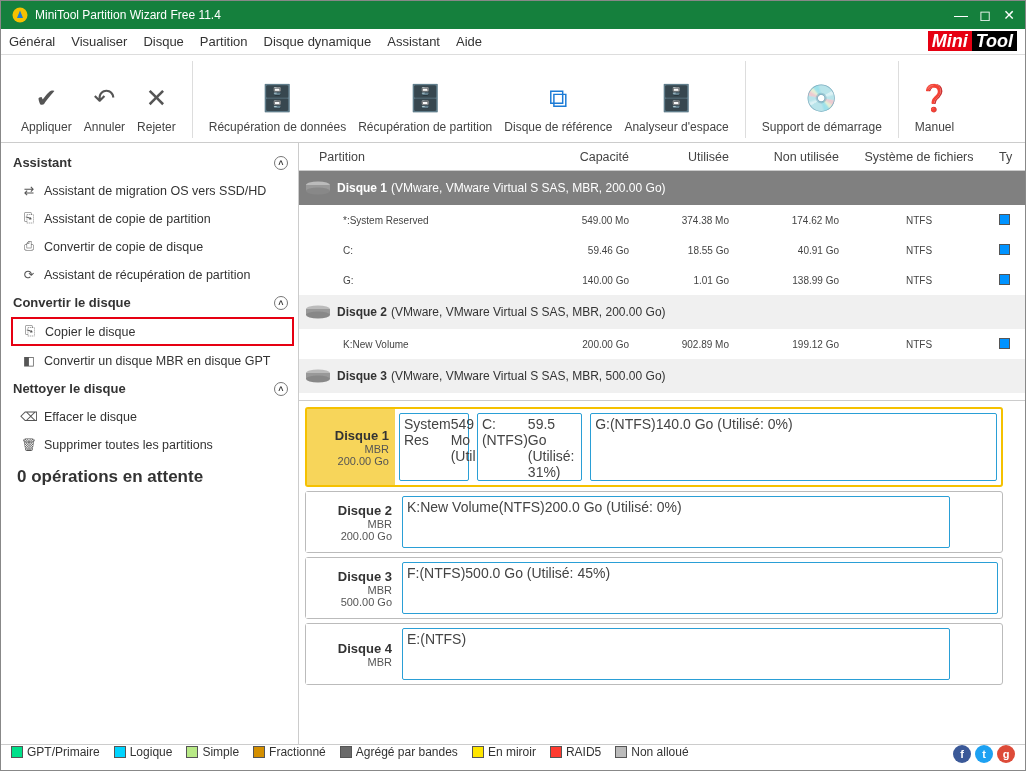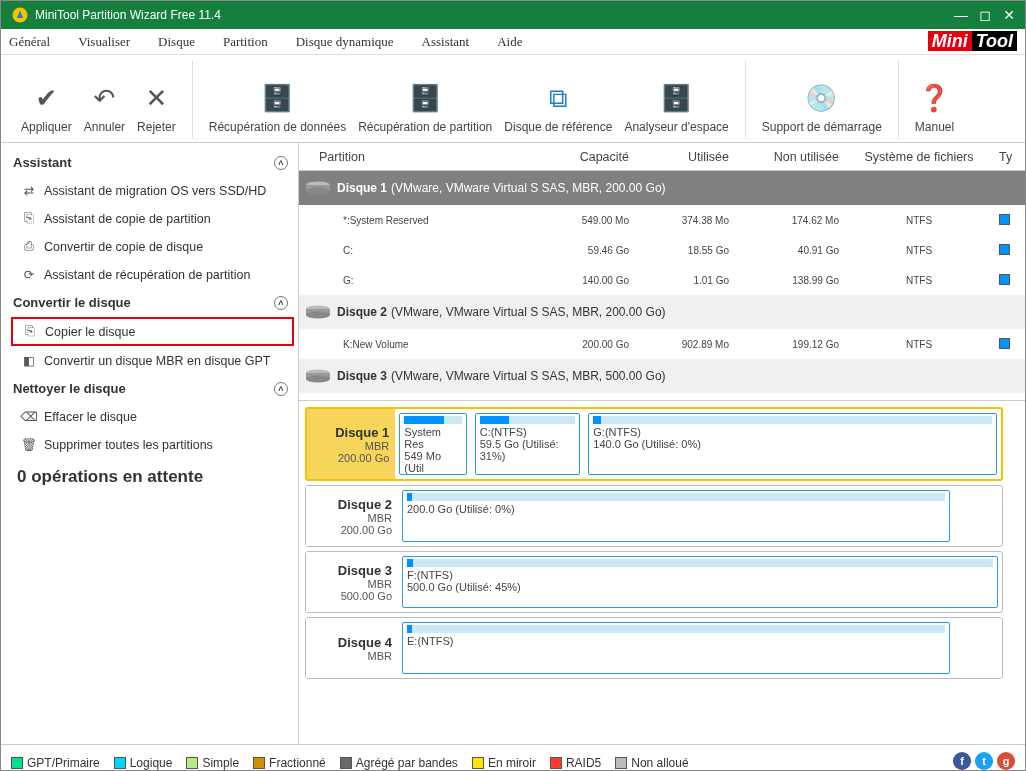--- a/index.html
+++ b/index.html
@@ -2,21 +2,21 @@
 <html><head>
 <meta charset="utf-8">
 <style>
 * { box-sizing: border-box; margin: 0; padding: 0; font-family: "Segoe UI", Tahoma, sans-serif; }
 body { width: 1026px; height: 771px; background: #fff; font-size: 12px; color: #333; border:1px solid #888; overflow:hidden;}
 .titlebar { background: #15803d; color: #fff; height: 28px; display: flex; align-items: center; padding: 0 4px; }
 .titlebar .app-icon { width: 18px; height: 18px; margin: 0 6px; }
 .titlebar .title { flex: 1; font-size: 12px; }
 .titlebar .winbtn { width: 24px; text-align: center; font-size: 14px; cursor:pointer; }
 .menubar { display: flex; align-items: center; height: 26px; border-bottom: 1px solid #ddd; padding: 0 8px; font-size: 13px; }
-.menubar .menuitem { margin-right: 28px; cursor:pointer;font-family:Liberation Serif, serif; }
+.menubar .menuitem { margin-right: 16px; cursor:pointer; }
 .menubar .brand { margin-left: auto; font-weight: bold; font-size: 18px; font-style:italic;}
 .brand .mini{ background:#e60012; color:#fff; padding:0 4px;}
 .brand .tool{ background:#000; color:#fff; padding:0 4px;}
 .toolbar { display: flex; align-items: flex-end; height: 88px; border-bottom: 1px solid #ccc; padding: 6px 4px 4px; }
 .tgroup { display:flex; border-right:1px solid #ddd; padding:0 10px 4px; height:100%; align-items:flex-end;}
 .tgroup.last{border-right:none;}
 .tbtn { display:flex; flex-direction:column; align-items:center; justify-content:flex-end; padding:0 6px; text-align:center; cursor:pointer; font-size:12px; color:#444;}
 .tbtn .ticon{ font-size:26px; color:#555; margin-bottom:6px;}
 .tbtn .ticon.blue{color:#1b7bd6;}
 .body { display:flex; height: calc(100% - 28px - 26px - 88px - 26px); }
@@ -38,24 +38,24 @@
 .disk-row .disk-name{font-weight:bold; margin-right:4px;}
 .part-row{ display:flex; align-items:center; height:30px; padding-left:20px; font-size:10px; color:#444;}
 .part-row .col-part{padding-left:24px;}
 .sq{ display:inline-block; width:11px; height:11px; background:#0093ff; border:1px solid #555; }
 .diagram-area{ flex:1; overflow-y:auto; padding:2px 22px 4px 6px; }
 .disk-card{ border:1px solid #bbb; border-radius:3px; margin:4px 0; display:flex; align-items:stretch; min-height:62px; }
 .disk-card.sel{ border:2px solid #f5c100; }
 .disk-card .disk-label{ width:92px; background:#fff; display:flex; flex-direction:column; align-items:flex-end; justify-content:center; padding:4px 6px 4px 2px; font-size:11px; color:#555;}
 .disk-card.sel .disk-label{ background:#f7d55a; }
 .disk-label .dname{font-weight:bold;font-size:13px;color:#333;}
-.disk-card .part-box{ margin:4px; border:1px solid #2a9fd6; border-radius:2px; padding:2px 4px 0; font-size:11px; color:#444; display:flex; flex-direction:column;}
+.disk-card .part-box{ margin:4px; border:1px solid #2a9fd6; border-radius:2px; padding:2px 4px 0; font-size:14px; color:#444; display:flex; }
 .part-box .bar{ height:8px; background:#cbe8f7; position:relative; margin-bottom:2px;}
 .part-box .bar .fill{ position:absolute; left:0; top:0; bottom:0; background:#0093ff;}
-.footer{ height:26px; display:flex; align-items:flex-end; border-top:1px solid #ccc; padding:0 10px; font-size:12px; }
+.footer{ height:26px; display:flex; align-items:flex-start; border-top:1px solid #ccc; padding:0 10px; font-size:12px; }
 .leg{ display:flex; align-items:center; margin-right:14px;}
 .leg .box{ width:12px; height:12px; margin-right:4px; border:1px solid #555;}
 .social{ margin-left:auto; display:flex; gap:4px;}
 .social .sbtn{ width:18px; height:18px; border-radius:50%; color:#fff; display:flex; align-items:center; justify-content:center; font-size:11px; font-weight:bold;}
 .pending{font-weight:bold; padding:8px 10px; font-size:17px;}
 </style>
 </head>
 <body>
 
 <div class="titlebar">
@@ -285,20 +285,21 @@
         <div class="disk-card ">
           <div class="disk-label">
             <span class="dname">Disque 2</span>
             <span>MBR</span>
             <span>200.00 Go</span>
           </div>
           <div class="part-box" style="width:548px">
             <div class="bar">
               <div class="fill" style="width:1%"></div>
             </div>
+            <div>K:New Volume(NTFS)</div>
             <div>200.0 Go (Utilisé: 0%)</div>
           </div>
         </div>
         <div class="disk-card ">
           <div class="disk-label">
             <span class="dname">Disque 3</span>
             <span>MBR</span>
             <span>500.00 Go</span>
           </div>
           <div class="part-box" style="width:596px">

